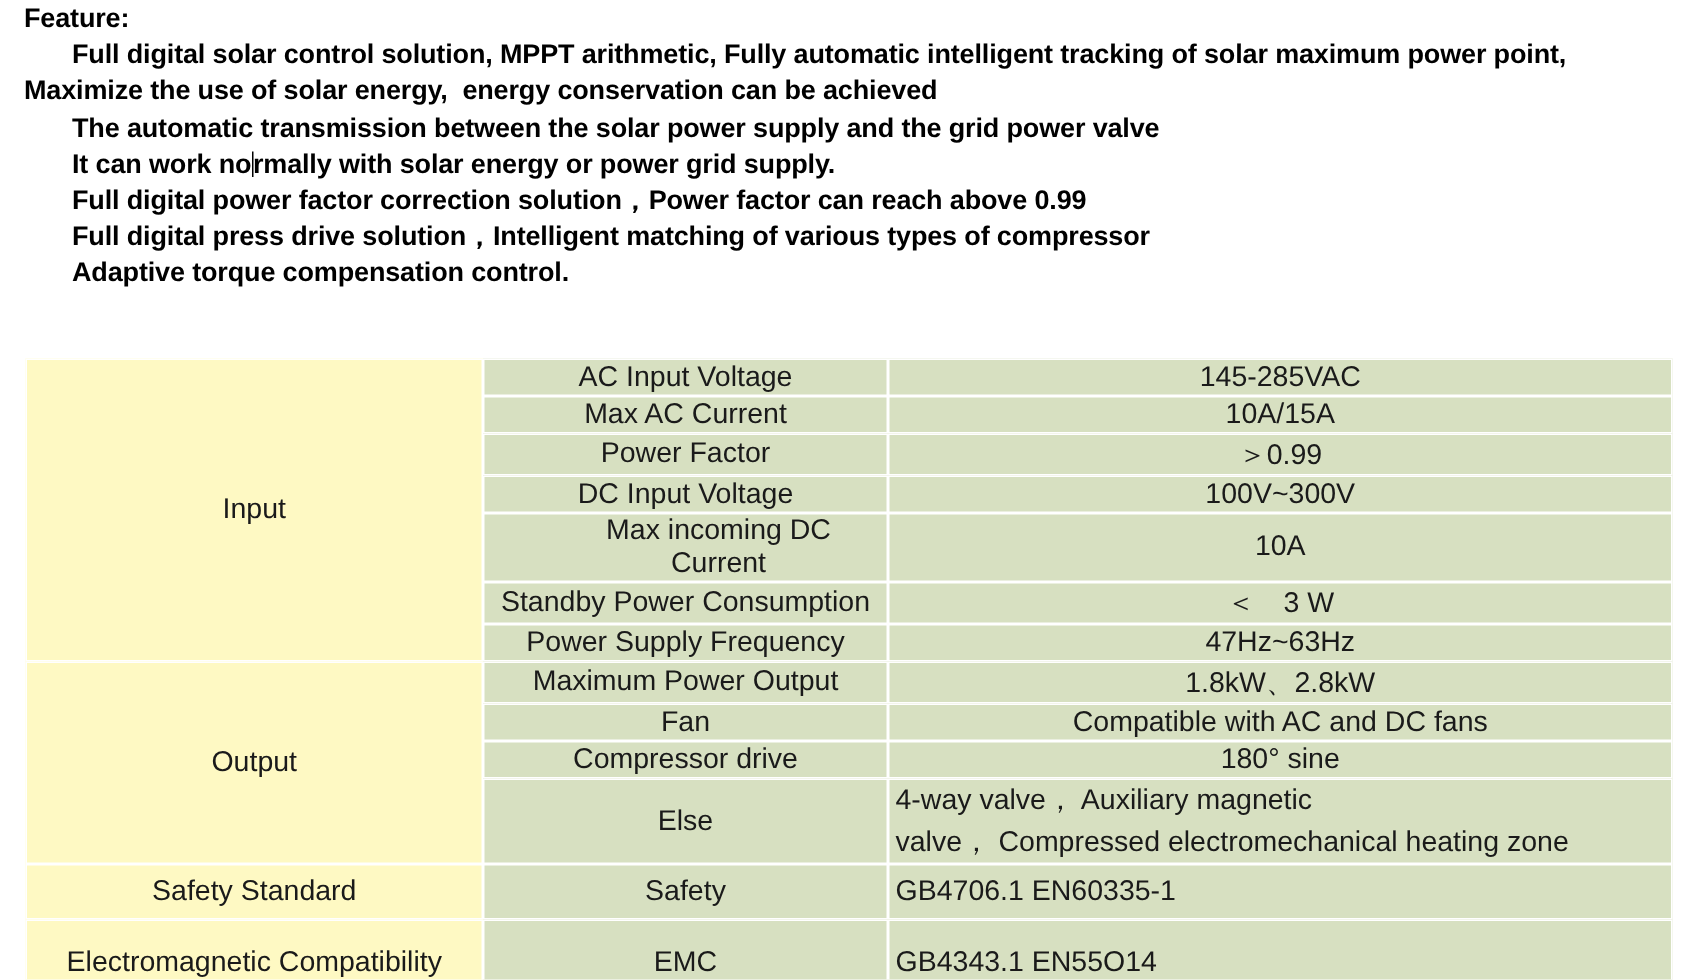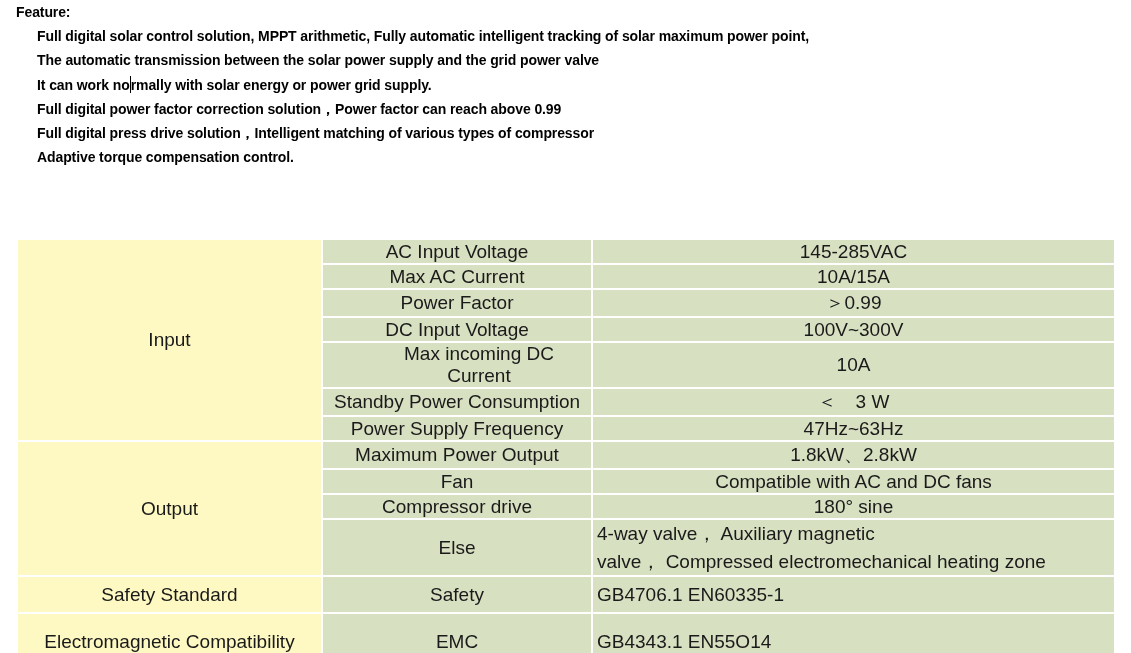--- a/index.html
+++ b/index.html
@@ -18,28 +18,28 @@
 
   
   #feature-block {
     position: absolute;
     left: 0;
     top: 0;
     width: 1131px;
   }
   .feature-line {
     font-weight: bold;
-    font-size: 14px;
+    font-size: 18px;
     line-height: 24.2px;
     white-space: pre;
     padding-left: 16px;
     letter-spacing: -0.1px;
   }
   .feature-line.indent {
-    padding-left: 37px;
+    padding-left: 48px;
   }
   .feature-line.heading {
     padding-left: 16px;
   }
   .caret {
     display: inline-block;
     width: 1px;
     height: 17px;
     background: #000;
     vertical-align: -3px;
@@ -87,20 +87,21 @@
   .r-safety { height: 37px; }
   .r-emc { height: 58px; }
 </style>
 </head>
 <body>
 
 <div id="feature-block">
   <div class="feature-line heading">Feature:</div>
   <div id="feature-lines">
       <div class="feature-line indent">Full digital solar control solution, MPPT arithmetic, Fully automatic intelligent tracking of solar maximum power point,</div>
+      <div class="feature-line">Maximize the use of solar energy,  energy conservation can be achieved</div>
       <div class="feature-line indent">The automatic transmission between the solar power supply and the grid power valve</div>
       <div class="feature-line indent">It can work no<span class="caret"></span>rmally with solar energy or power grid supply.</div>
       <div class="feature-line indent">Full digital power factor correction solution，Power factor can reach above 0.99</div>
       <div class="feature-line indent">Full digital press drive solution，Intelligent matching of various types of compressor</div>
       <div class="feature-line indent">Adaptive torque compensation control.</div>
     </div>
 </div>
 
 <table id="spec-table">
   <tbody id="spec-table-body">

